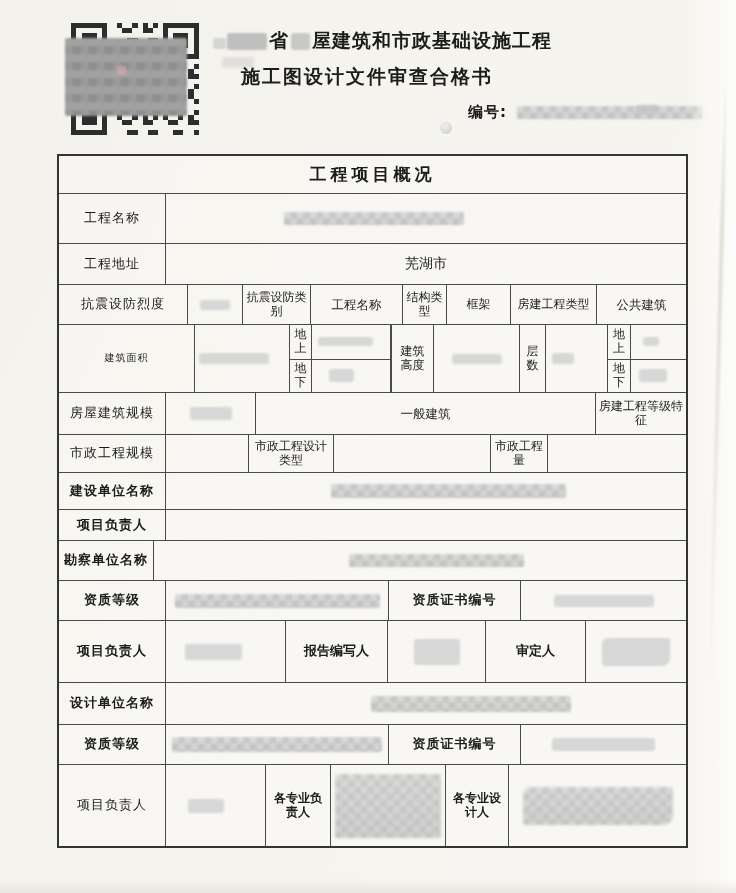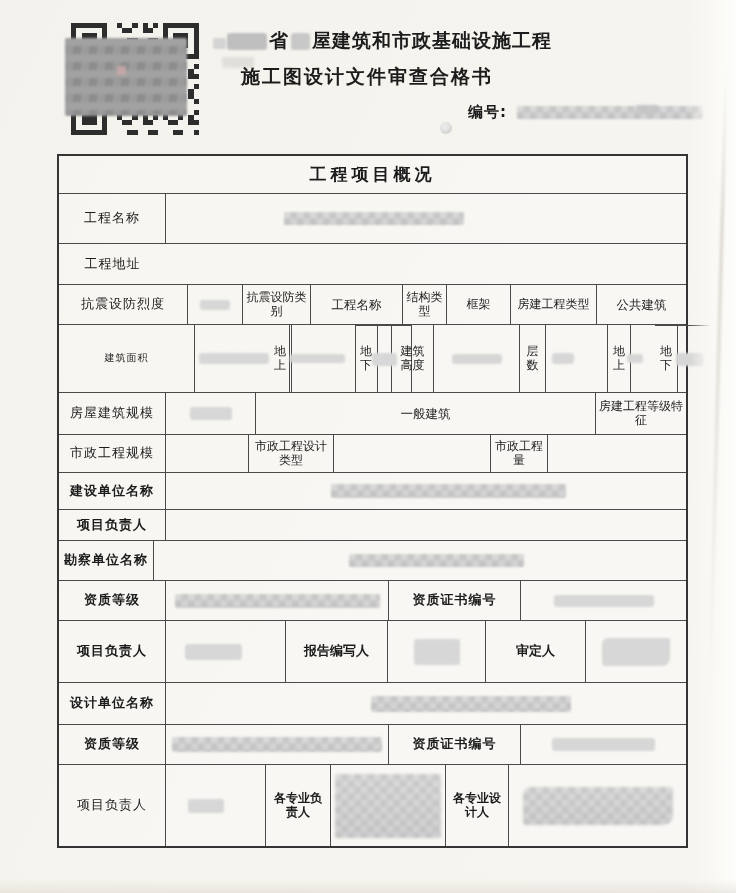--- a/index.html
+++ b/index.html
@@ -62,21 +62,21 @@
   .tbl > .row:last-child{border-bottom:none;}
   .c{display:flex;align-items:center;justify-content:center;text-align:center;
     border-right:1px solid #4a4a4a;font-size:13px;line-height:1.25;padding:2px 4px;flex:none;position:relative;}
   .row > .c:last-child{border-right:none;}
   .grow{flex:1 1 auto;width:auto !important;}
   .lab{letter-spacing:1px;}
   .bold{font-weight:bold;letter-spacing:1px;}
   .semi{font-weight:600;}
   .ttl{font-size:17px;font-weight:bold;letter-spacing:4px;}
   .vsmall{font-size:12px;line-height:1.15;padding:2px 3px;letter-spacacing:0;}
-  .sub{flex-direction:row;padding:0;align-items:stretch;}
+  .sub{flex-direction:column;padding:0;align-items:stretch;}
   .subrow{display:flex;flex:1 1 50%;align-items:stretch;}
   .subrow + .subrow{border-top:1px solid #4a4a4a;}
   .subrow .c{border-right:1px solid #4a4a4a;}
   .subrow .c:last-child{border-right:1px solid #4a4a4a;}
   .sub-end .subrow .c:last-child{border-right:none;}
 </style>
 </head>
 <body>
 
 <div class="page">
@@ -259,20 +259,21 @@
 
     <div class="row" style="height:50px">
       <div class="c lab" style="width:107px">工程名称</div>
       <div class="c grow">
         <span class="mosaic" style="width:180px;height:13px;transform:translateX(-52px)"></span>
       </div>
     </div>
 
     <div class="row" style="height:41px">
       <div class="c lab" style="width:107px">工程地址</div>
+      <div class="c grow" style="font-size:14px">芜湖市</div>
     </div>
 
     <div class="row" style="height:40px">
       <div class="c lab" style="width:129px">抗震设防烈度</div>
       <div class="c" style="width:55px">
         <span class="blob" style="width:30px;height:10px"></span>
       </div>
       <div class="c vsmall" style="width:68px">抗震设防类别</div>
       <div class="c" style="width:92px;font-size:12.5px">工程名称</div>
       <div class="c vsmall" style="width:44px">结构类型</div>

